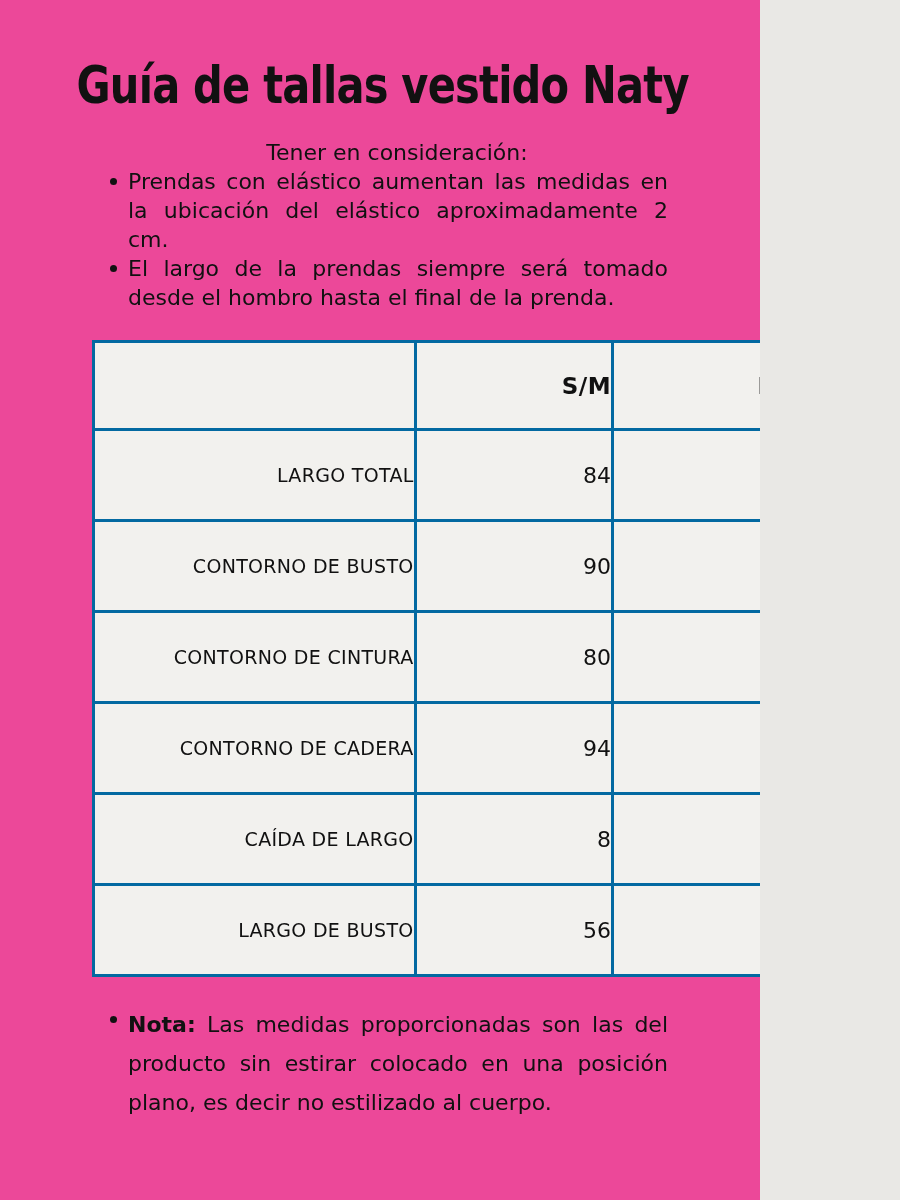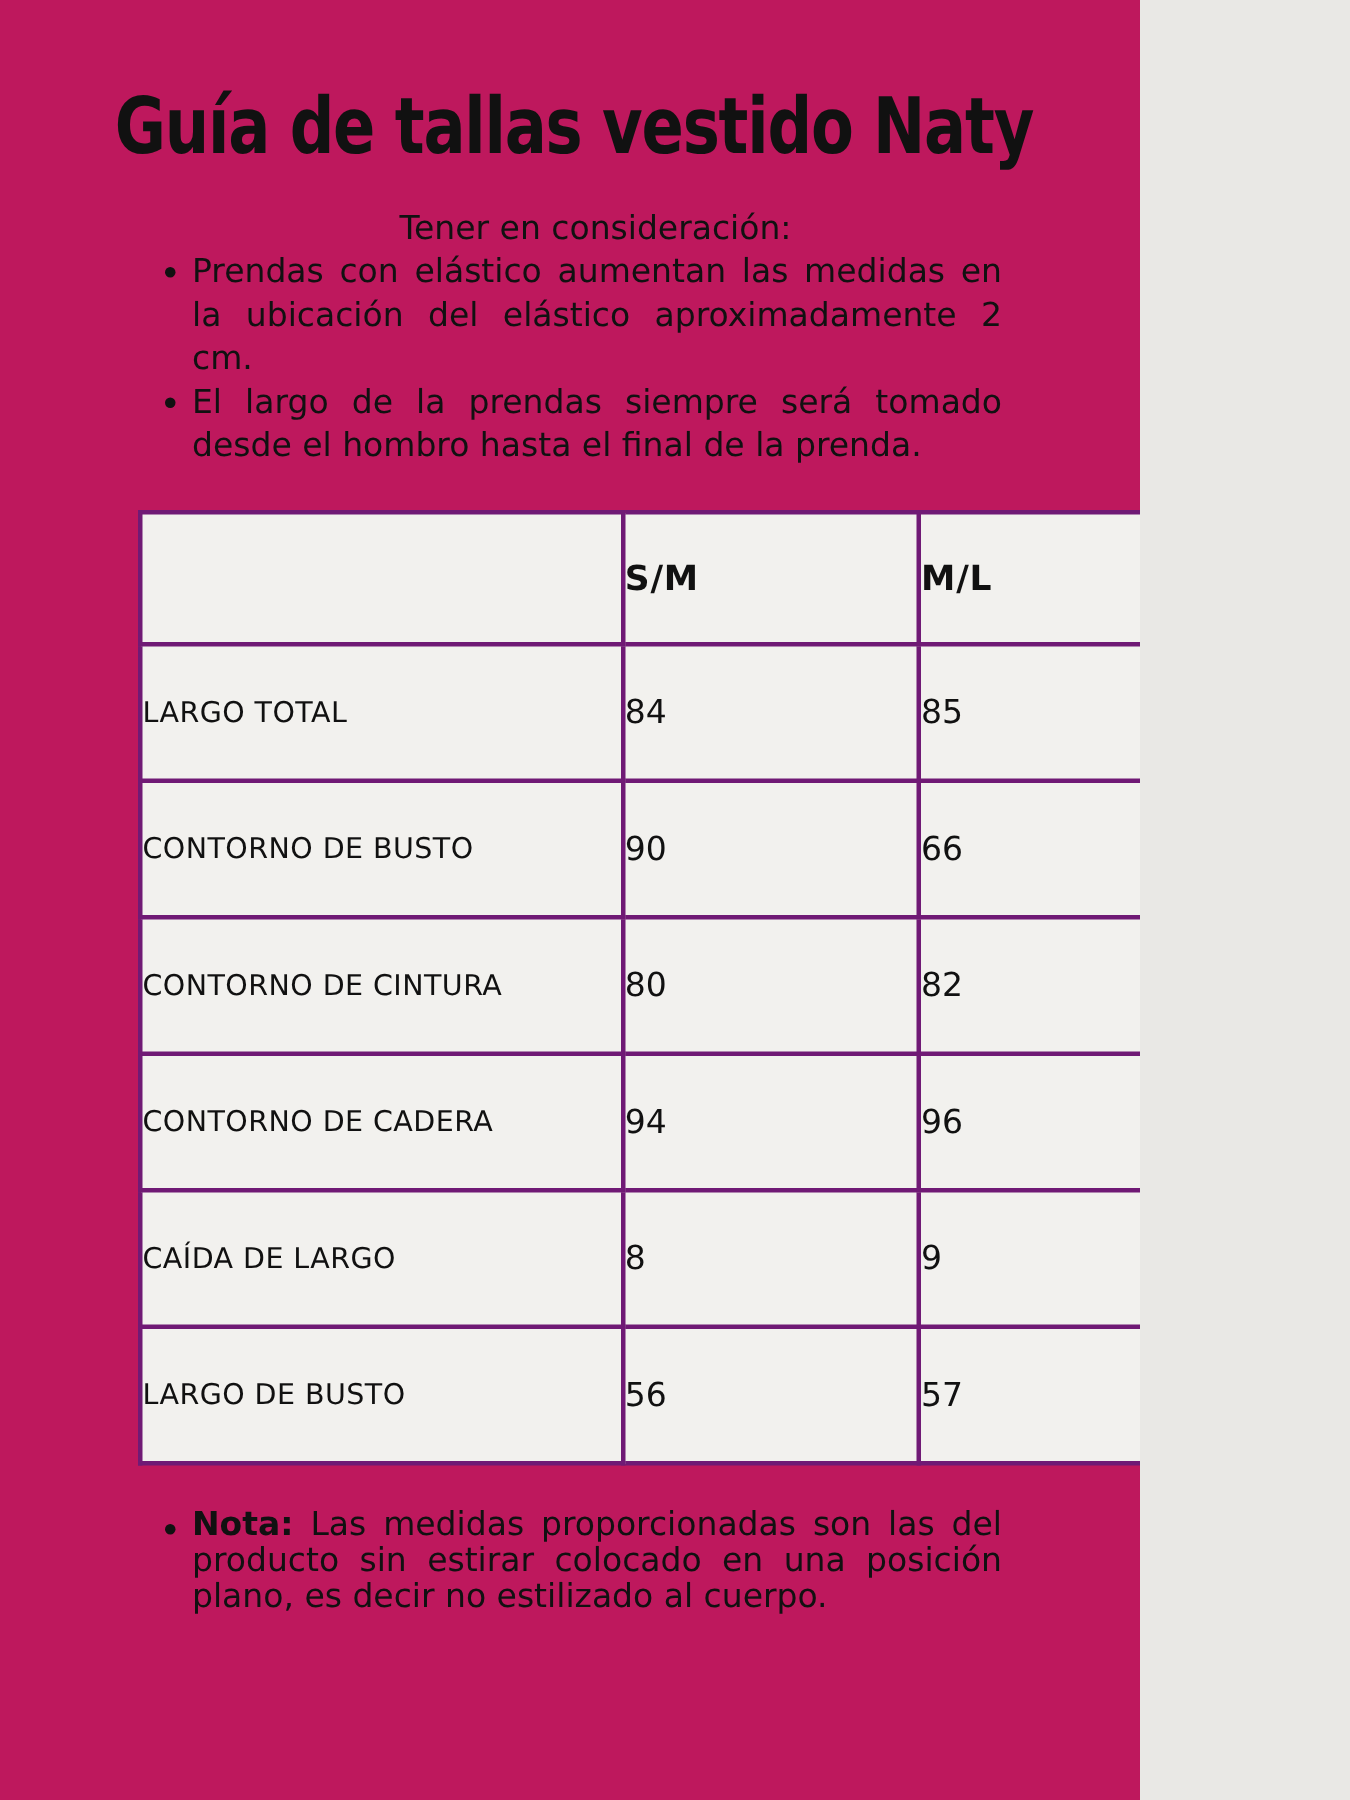--- a/index.html
+++ b/index.html
@@ -5,21 +5,21 @@
   * { margin: 0; padding: 0; box-sizing: border-box; }
   html, body { width: 900px; }
   body {
     font-family: "DejaVu Sans", "Liberation Sans", sans-serif;
     background: #e9e8e5;
   }
   .page {
     position: relative;
     width: 760px;
     height: 1200px;
-    background: #be185d;
+    background: #ec4899;
     color: #111111;
     overflow: hidden;
   }
   .page-title {
     padding-top: 56px;
     text-align: center;
     font-size: 52px;
     line-height: 1.12;
     font-weight: 800;
     white-space: nowrap;
@@ -53,36 +53,36 @@
     border-radius: 50%;
     background: #111111;
   }
   table.size-table {
     margin: 28px 0 0 92px;
     width: 716px;
     border-collapse: collapse;
     table-layout: fixed;
   }
   table.size-table td {
-    border: 3px solid #701a75;
-    text-align: left;
+    border: 3px solid #0369a1;
+    text-align: right;
     vertical-align: middle;
     background: #f2f1ee;
   }
   col.c-label { width: 45.1%; }
   col.c-sm    { width: 27.7%; }
   col.c-ml    { width: 27.2%; }
   tr.header-row td { height: 88px; font-size: 23px; font-weight: 600; letter-spacing: 0.5px; }
   tr.data-row td   { height: 91px; }
   td.cell-label { font-size: 19px; letter-spacing: 0.3px; }
   td.cell-value { font-size: 22px; }
   .note-block {
     margin: 28px 92px 0 108px;
     font-size: 22px;
-    line-height: 24px;
+    line-height: 39px;
   }
   .note-block b { font-weight: 700; }
   .footer {
     margin-top: 26px;
     text-align: center;
   }
   .brand-badge {
     display: inline-block;
     border: 2.5px solid #111111;
     padding: 6px 13px 7px 13px;

